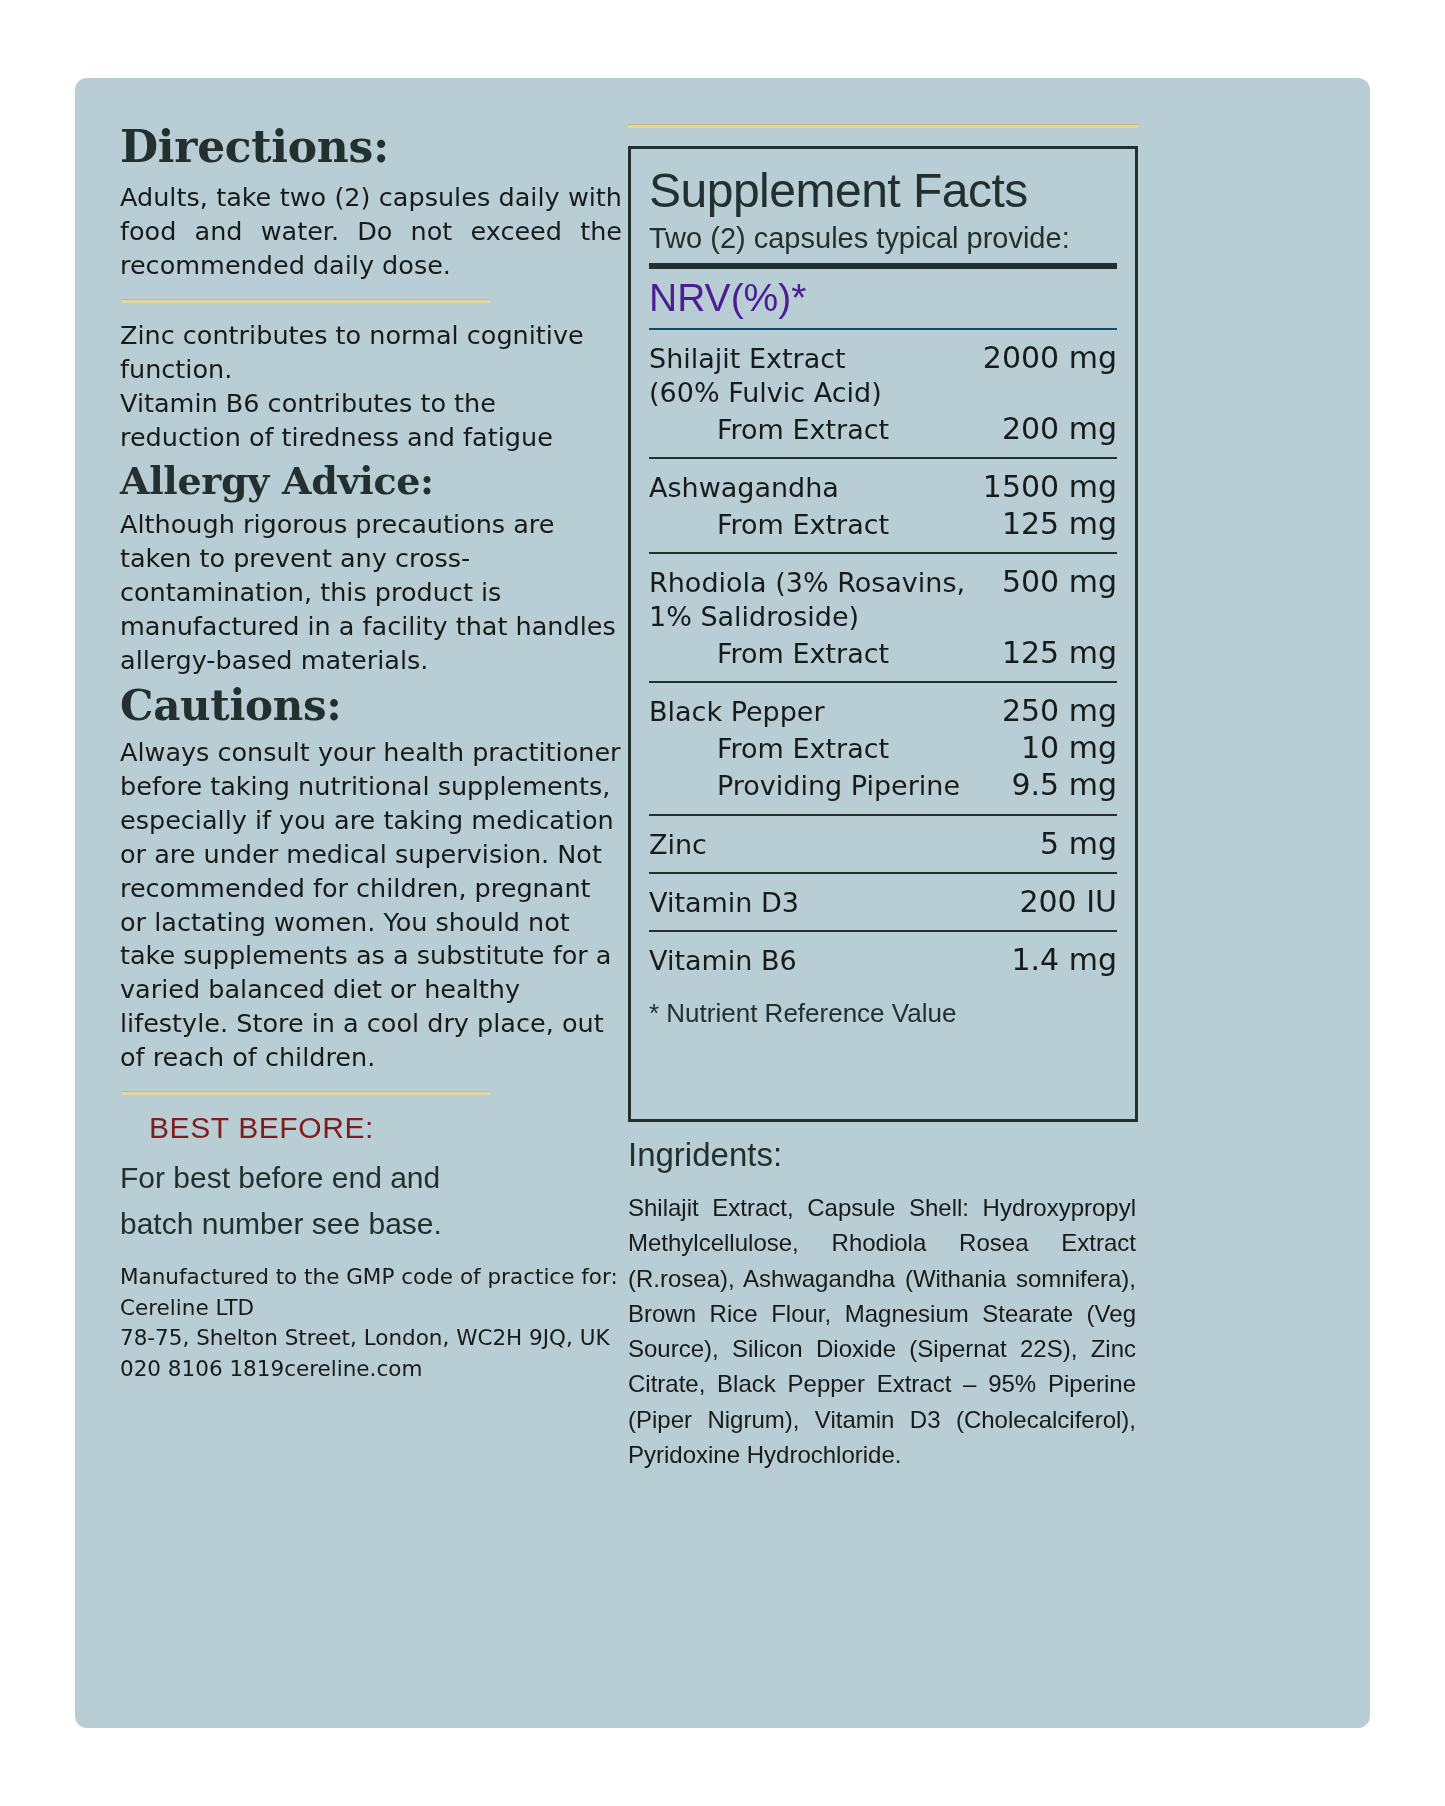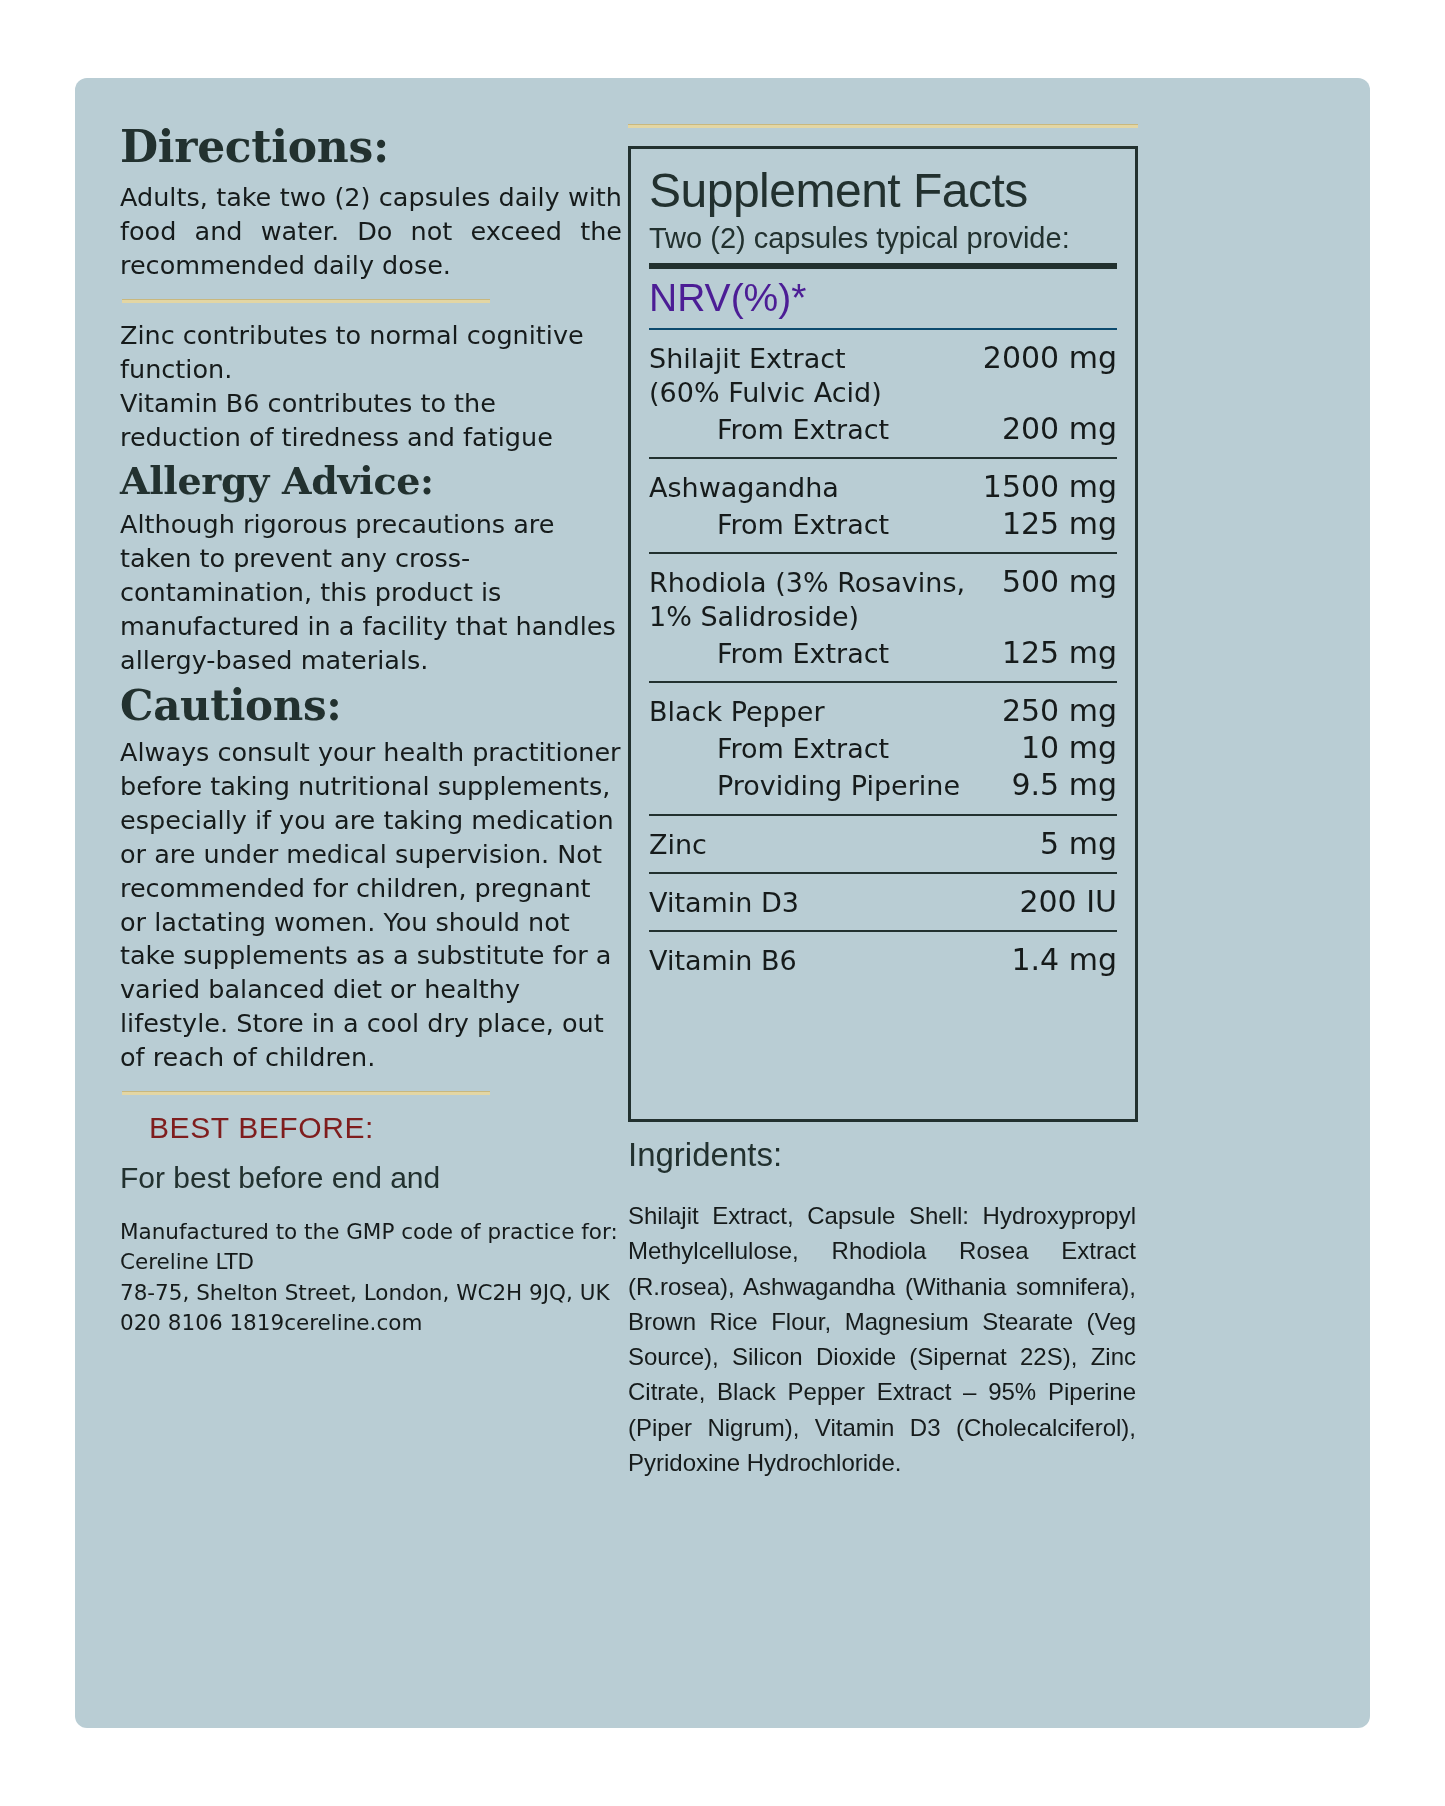--- a/index.html
+++ b/index.html
@@ -169,21 +169,21 @@
     color: #22312f;
     padding-top: 10px;
   }
 
   
   .ingr-title {
     font-family: "Liberation Sans", sans-serif;
     font-size: 33px;
     color: #22312f;
     margin-top: 14px;
-    margin-bottom: 24px;
+    margin-bottom: 16px;
   }
   .ingr-body {
     font-family: "Liberation Sans", sans-serif;
     font-size: 24px;
     line-height: 1.47;
     color: #161b1b;
     text-align: justify;
     width: 508px;
   }
 </style>
@@ -211,20 +211,21 @@
     <div class="heading-serif h-cautions">Cautions:</div>
 
     <div class="body-text">Always consult your health practitioner before taking nutritional supplements, especially if you are taking medication or are under medical supervision. Not recommended for children, pregnant or lactating women. You should not take supplements as a substitute for a varied balanced diet or healthy lifestyle. Store in a cool dry place, out of reach of children.</div>
 
     <div class="gold-rule"></div>
 
     <div class="bb-title">BEST BEFORE:</div>
 
     <div class="bb-line">For best before end and</div>
 
+    <div class="bb-line">batch number see base.</div>
 
     <div class="mfr">
       <div>Manufactured to the GMP code of practice for:</div>
       <div>Cereline LTD</div>
       <div>78-75, Shelton Street, London, WC2H 9JQ, UK</div>
       <div class="mfr-row">
         <span>020 8106 1819</span>
         <span>cereline.com</span>
       </div>
     </div>
@@ -311,20 +312,21 @@
             </div>
           </div>
           <div class="fgroup last">
             <div class="frow">
               <div class="fname">Vitamin B6</div>
               <div class="famt">1.4 mg</div>
             </div>
           </div>
         </div>
 
+      <div class="footnote">* Nutrient Reference Value</div>
     </div>
 
     <div class="ingr-title">Ingridents:</div>
 
     <div class="ingr-body">Shilajit Extract, Capsule Shell: Hydroxypropyl Methylcellulose, Rhodiola Rosea Extract (R.rosea), Ashwagandha (Withania somnifera), Brown Rice Flour, Magnesium Stearate (Veg Source), Silicon Dioxide (Sipernat 22S), Zinc Citrate, Black Pepper Extract – 95% Piperine (Piper Nigrum), Vitamin D3 (Cholecalciferol), Pyridoxine Hydrochloride.</div>
 
   </div>
 
 </div>
 

